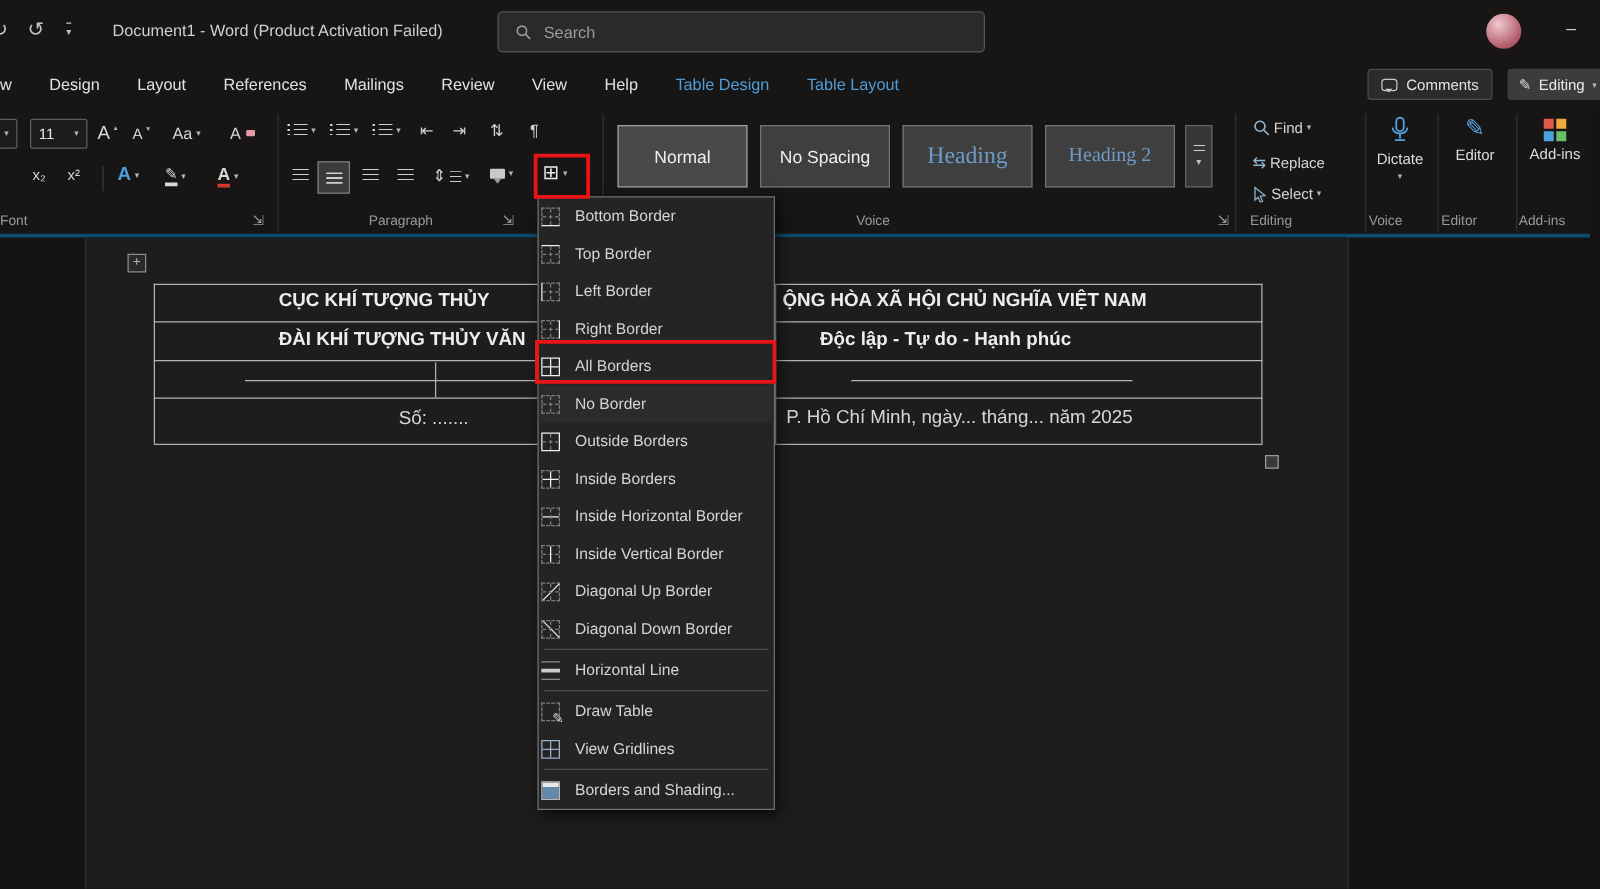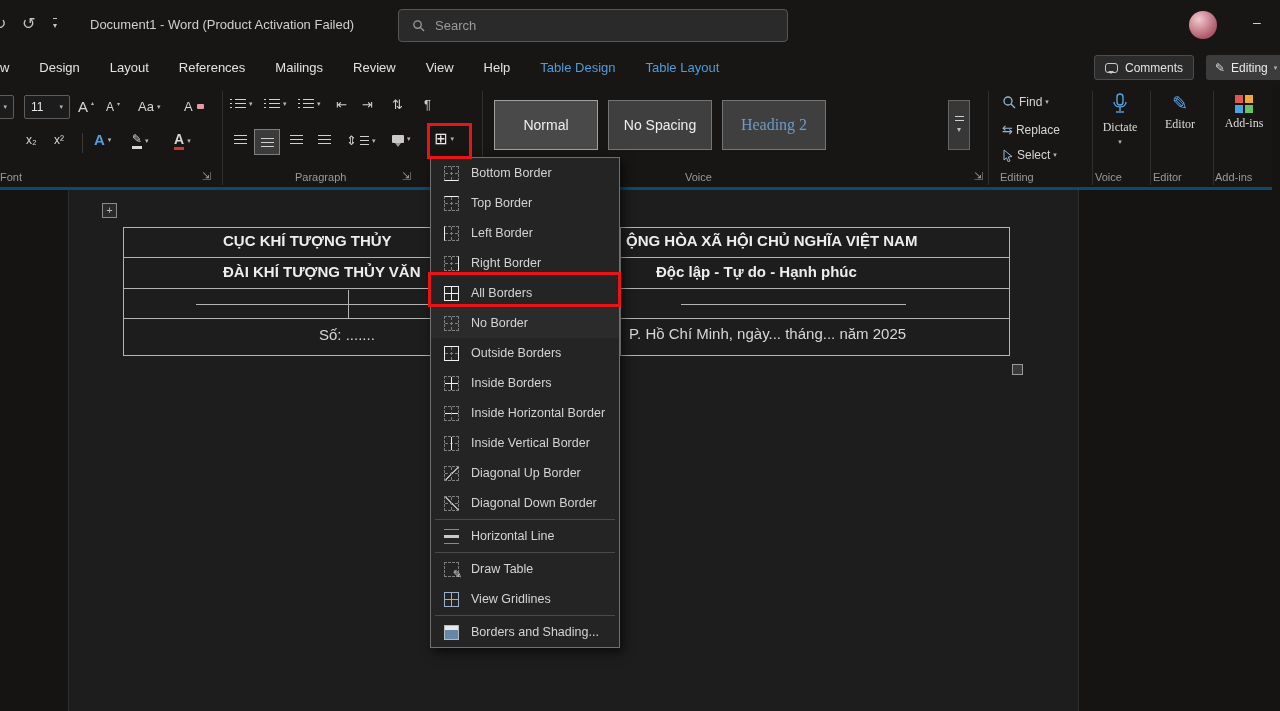--- a/index.html
+++ b/index.html
@@ -73,21 +73,21 @@
   .card.h1 .cardlabel { font-size:19px; }
   .card.h2 .cardlabel { font-size:16px; }
   .morebtn { position:absolute; left:948px; top:15px; width:22px; height:50px; background:#383737;
     border:1px solid #646464; display:flex; flex-direction:column; align-items:center; justify-content:center; gap:3px;
     color:#bdbdbd; font-size:8px; }
   .morebtn .il { width:9px; height:6px; }
 
   
   .eic2 { color:#93b7d1; font-size:13px; }
   .bigbtn { position:absolute; display:flex; flex-direction:column; align-items:center; gap:3px; }
-  .biglabel { font-size:12px; color:#dcdcdc;font-family:Liberation Serif, serif; }
+  .biglabel { font-size:12px; color:#dcdcdc; }
   .edic { font-size:19px; color:#56a3e6; line-height:20px; }
   .adic { display:grid; grid-template-columns:8px 8px; gap:2px; }
   .adic i { width:8px; height:8px; display:block; }
   .adic i:nth-child(1){ background:#e2574c; } .adic i:nth-child(2){ background:#f0a93c; }
   .adic i:nth-child(3){ background:#4aa3df; } .adic i:nth-child(4){ background:#6abf69; }
 
   
   .page { position:absolute; left:68px; top:190px; width:1011px; height:521px; background:#1e1d1d;
     border-left:1px solid #2f2f2f; border-right:1px solid #2f2f2f; }
   .tmove { position:absolute; left:33px; top:13px; width:15px; height:15px; border:1px solid #8a8a8a;
@@ -95,21 +95,21 @@
   .tresize { position:absolute; left:943px; top:174px; width:11px; height:11px; border:1px solid #9a9a9a; background:#3a3939; }
   .twrap { position:absolute; left:54px; top:37px; width:887px; height:128px; }
   .tl { position:absolute; background:#b3b3b3; }
   .dtx { position:absolute; white-space:nowrap; font-size:15px; color:#ededed; }
   .dtx.b { font-weight:bold; }
   .dtx.soft { color:#d6d6d6; font-weight:normal; }
 
   
   .menu { position:absolute; left:430px; top:157px; width:190px; background:#242424; border:1px solid #707070;
     box-shadow:3px 4px 10px rgba(0,0,0,.65); z-index:50; }
-  .mi { height:30px; display:flex; align-items:center; gap:12px; padding:0 8px 0 13px; font-size:12.5px; color:#d4d4d4; }
+  .mi { height:30px; display:flex; align-items:center; gap:12px; padding:0 8px 0 2px; font-size:12.5px; color:#d4d4d4; }
   .mi .ml { white-space:nowrap; }
   .mi.hl { background:#2b2b2b; }
   .mi.sep { height:3px; padding:0; position:relative; }
   .mi.sep::before { content:""; position:absolute; left:4px; right:4px; top:1px; border-top:1px solid #4a4a4a; }
 
   .bi { width:15px; height:15px; position:relative; flex:0 0 15px; border:1px dashed #7d7d7d; }
   .bi::before { content:""; position:absolute; left:0; right:0; top:6px; border-top:1px dashed #7d7d7d; }
   .bi::after  { content:""; position:absolute; top:0; bottom:0; left:6px; border-left:1px dashed #7d7d7d; }
   .bi .diag { display:none; }
   .bi-border-bottom { border-bottom:1px solid #f0f0f0; }
@@ -311,20 +311,23 @@
   <span class="launcher" style="left:402px;">⇲</span>
 
   <div class="stylecards">
 
   <div class="card selected">
         <span class="cardlabel">Normal</span>
       </div>
       <div class="card">
         <span class="cardlabel">No Spacing</span>
       </div>
+      <div class="card serif h1">
+        <span class="cardlabel">Heading</span>
+      </div>
       <div class="card serif h2">
         <span class="cardlabel">Heading 2</span>
       </div>
     </div>
   <div class="morebtn">
     <span class="il"></span>
     <span>▾</span>
   </div>
   <span class="glabel" style="left:685px;width:80px;">Voice</span>
   <span class="launcher" style="left:974px;">⇲</span>

